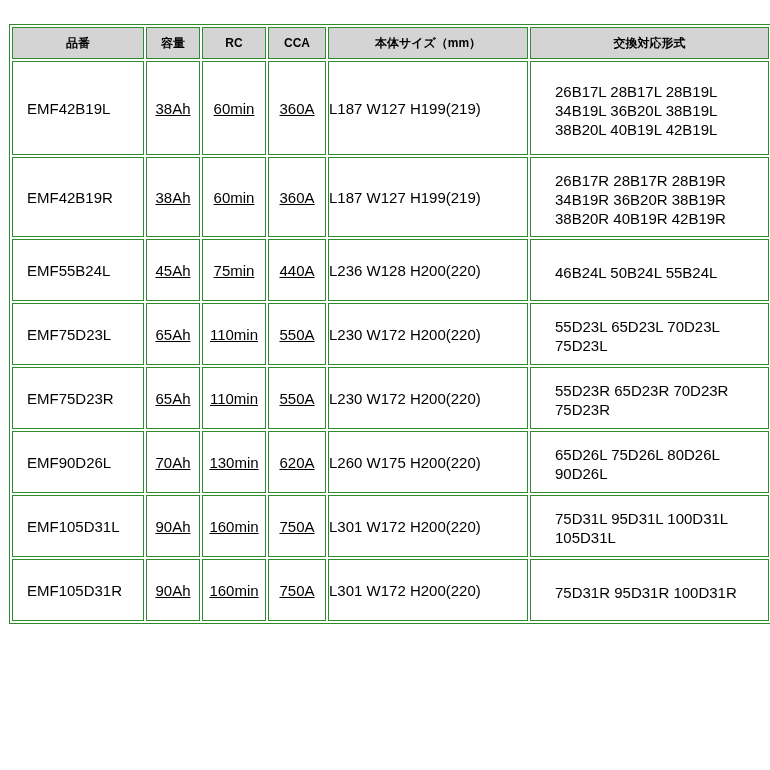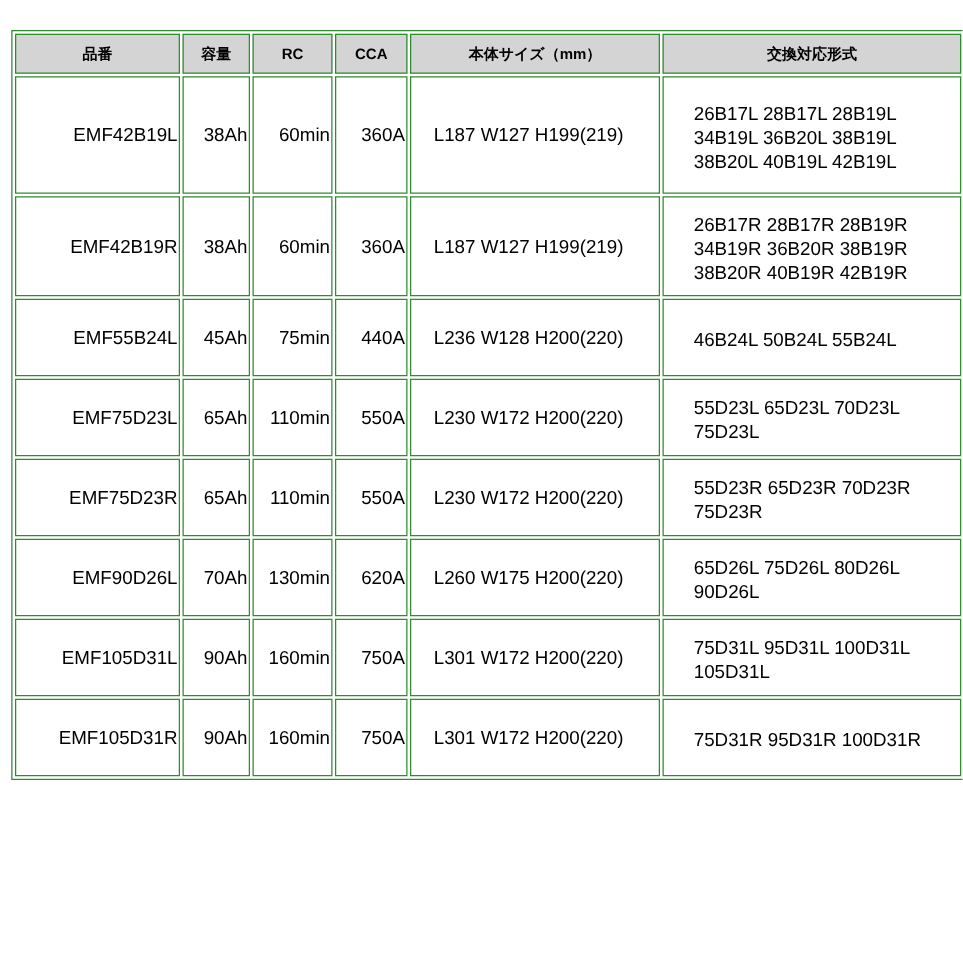--- a/index.html
+++ b/index.html
@@ -40,23 +40,23 @@
     padding: 0 2px;
   }
   #spec-table td {
     font-size: 15px;
     height: 52px;
     vertical-align: middle;
     background: #ffffff;
   }
   #spec-table tbody tr:nth-child(1) td { height: 84px; }
   #spec-table tbody tr:nth-child(2) td { height: 70px; margin-top: 28px; }
-  td.part-no   { text-align: right;  padding-left: 14px; }
-  td.center    { text-align: right; }
-  td.body-size { text-align: left;  padding-left: 18px; }
+  td.part-no   { text-align: left;  padding-left: 14px; }
+  td.center    { text-align: center; text-decoration: underline; }
+  td.body-size { text-align: left;  padding-left: 0; }
   td.compat {
     vertical-align: top;
     padding: 6px 4px 2px 24px;
     line-height: 19px;
   }
   .compat-line { white-space: nowrap; }
   col.c-part   { width: 132px; }
   col.c-cap    { width: 54px;  }
   col.c-rc     { width: 64px;  }
   col.c-cca    { width: 58px;  }

